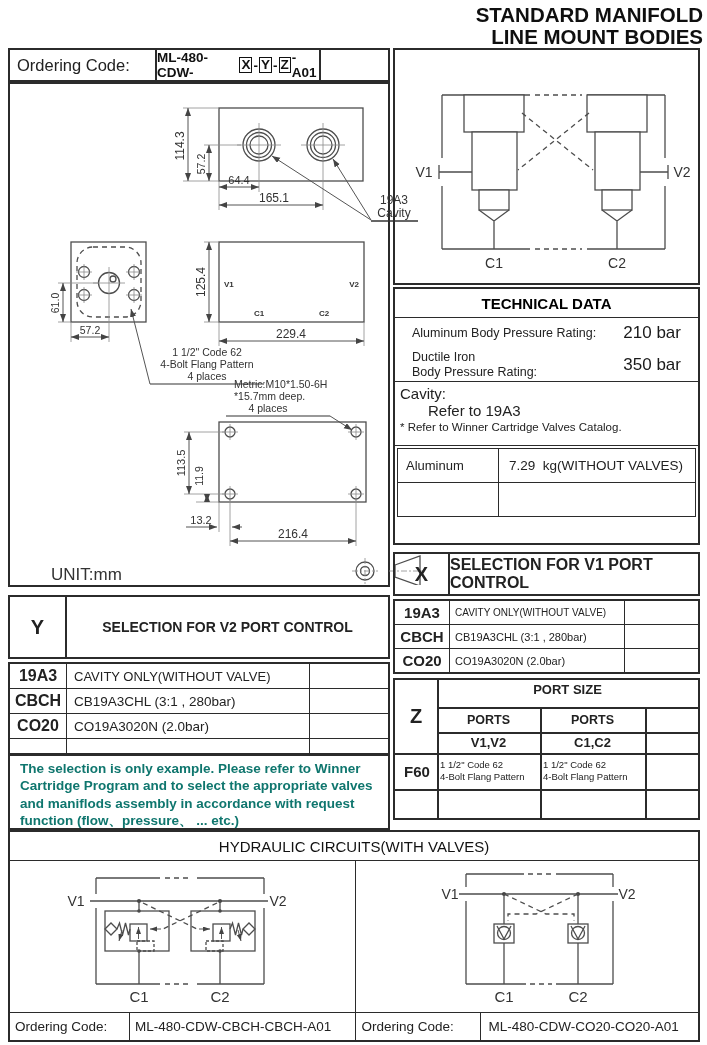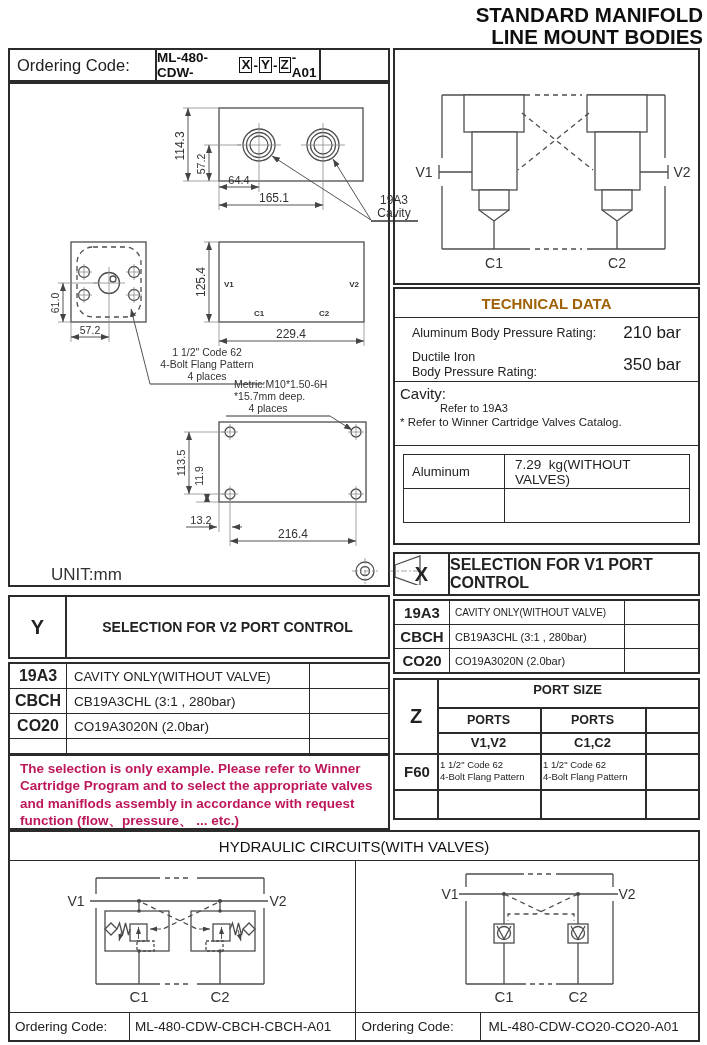--- a/index.html
+++ b/index.html
@@ -22,38 +22,38 @@
   .ln{stroke:#4d4d4d;stroke-width:1.3;fill:none;}
   .lnw{stroke:#4d4d4d;stroke-width:1.3;fill:#fff;}
   .thin{stroke:#8a8a8a;stroke-width:0.8;fill:none;}
   .dimln{stroke:#555;stroke-width:1;fill:none;}
   .dash{stroke-dasharray:5,4;}
   .dot{fill:#444;}
   
   .circ-top{left:393px;top:48px;width:307px;height:237px;}
   .tech{left:393px;top:287px;width:307px;height:258px;font-size:12.5px;}
   .tech-title{height:28px;border-bottom:1.5px solid #2b2b2b;display:flex;align-items:center;
-              justify-content:center;font-weight:700;font-size:15px;color:#a16207;}
+              justify-content:center;font-weight:700;font-size:15px;color:#000000;}
   .tech-row{display:flex;align-items:center;padding:0 17px;}
   .tech-val{font-size:17px;white-space:nowrap;color:#1a1a1a;}
   .tech-cav{border-top:1.5px solid #2b2b2b;border-bottom:1.5px solid #2b2b2b;padding:3px 5px;}
-  .wtbl{margin:8px;border:1.5px solid #2b2b2b;}
+  .wtbl{margin:2px;border:1.5px solid #2b2b2b;}
   .wrow{display:flex;height:33px;align-items:center;}
   .wc1{width:92px;align-self:stretch;display:flex;align-items:center;padding-left:8px;
        border-right:1.5px solid #2b2b2b;font-size:13px;}
   .wc2{padding-left:10px;font-size:13.5px;white-space:pre-wrap;}
   .foot{padding:4px 4px;font-size:12px;line-height:1.25;}
   
   .sel-head{display:flex;align-items:stretch;border:2px solid #2b2b2b;}
   .sel-body{border:2px solid #2b2b2b;}
   .srow{display:flex;align-items:stretch;}
   .scell{display:flex;align-items:center;box-sizing:border-box;}
   .key{justify-content:center;font-weight:700;}
   .note-box{left:8px;top:753px;width:382px;height:77px;padding:5px 10px;font-size:13.5px;
-            font-weight:600;line-height:1.28;color:#be185d;}
+            font-weight:600;line-height:1.28;color:#0f766e;}
   
   .ztbl{left:393px;top:678px;width:307px;height:142px;}
   .zline{position:absolute;background:#2b2b2b;}
   .zcell{position:absolute;display:flex;align-items:center;justify-content:center;
          box-sizing:border-box;text-align:center;}
   
   .hyd{left:8px;top:830px;width:692px;height:212px;display:flex;flex-direction:column;}
   .hyd-title{height:30px;border-bottom:1.5px solid #2b2b2b;display:flex;align-items:center;
              justify-content:center;font-size:15px;font-weight:500;color:#111;}
   .hyd-cells{flex:1;display:flex;}
@@ -260,21 +260,21 @@
     </div>
     <div class="tech-row" style="height:33px">
       <div style="flex:1;line-height:1.2">
         <div>Ductile Iron</div>
         <div>Body Pressure Rating:</div>
       </div>
       <div class="tech-val">350 bar</div>
     </div>
     <div class="tech-cav" style="height:57px">
       <div style="font-size:15px">Cavity:</div>
-      <div style="font-size:11px;margin-left:40px">Refer to 19A3</div>
+      <div style="font-size:15px;margin-left:28px">Refer to 19A3</div>
       <div style="font-size:11.5px;margin-top:2px">* Refer to Winner Cartridge Valves Catalog.</div>
     </div>
     <div class="wtbl">
       <div class="wrow" style="border-bottom:1.5px solid #2b2b2b">
         <div class="wc1">Aluminum</div>
         <div class="wc2">7.29  kg(WITHOUT VALVES)</div>
       </div>
       <div class="wrow">
         <div class="wc1"></div>
         <div class="wc2"></div>

